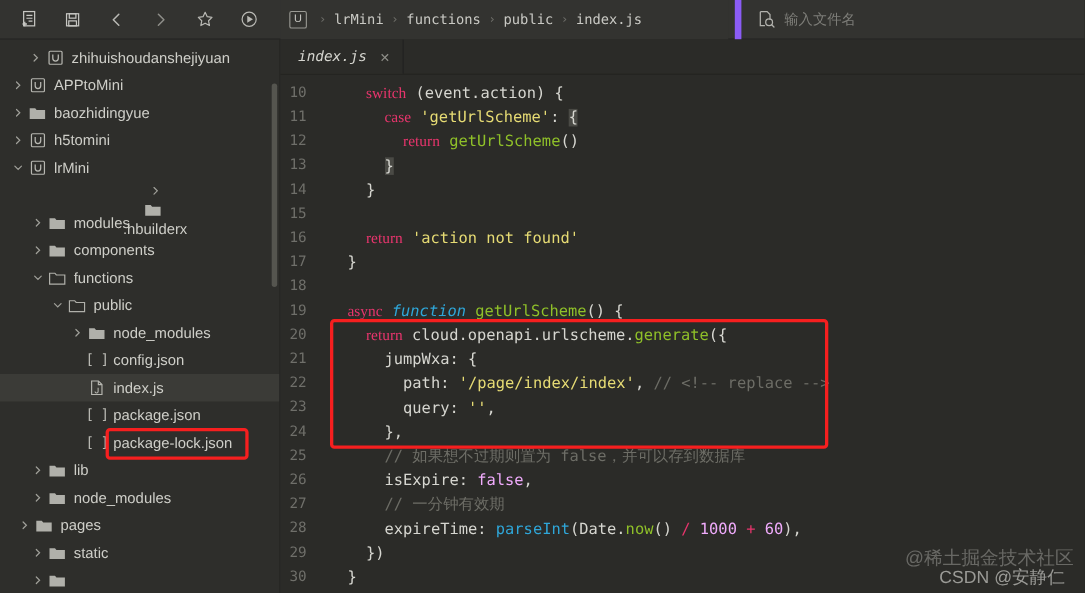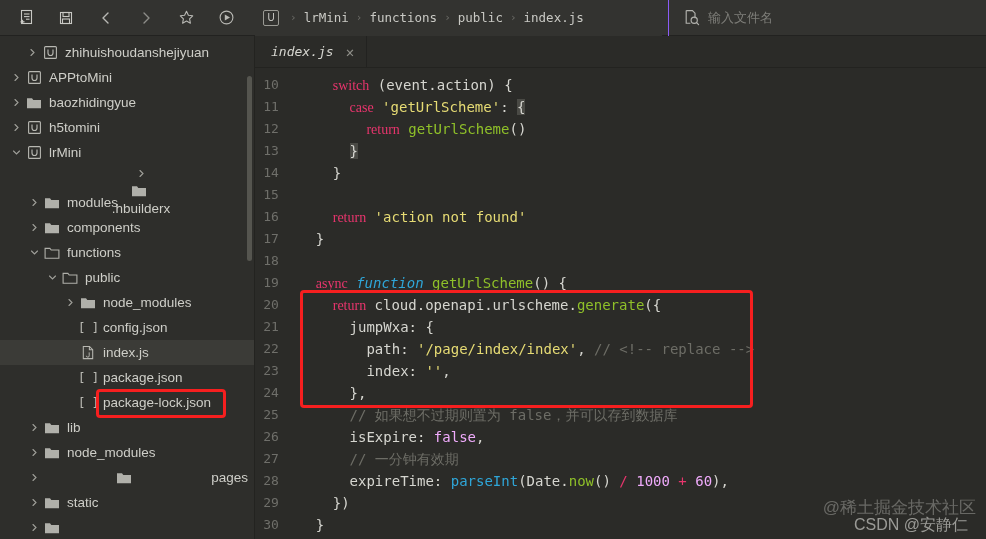--- a/index.html
+++ b/index.html
@@ -43,21 +43,21 @@
   .bc-item {
     font-family: "DejaVu Sans Mono", monospace;
     font-size: 12.5px; color: #c9c9c4;
     padding: 0 2px; white-space: nowrap;
   }
   .bc-sep { color: #6d6d68; font-size: 11px; padding: 0 5px; font-family: "DejaVu Sans Mono", monospace; }
 
   .search-wrap {
     flex: 0 0 auto; display: flex; align-items: center;
     height: 36px; padding-left: 14px; margin-left: 6px;
-    border-left: 1px solid #8b5cf6;
+    border-left: 6px solid #8b5cf6;
     width: 318px;
   }
   .search-icon { color: #b2b2ad; margin-right: 8px; display:flex; }
   .search-input {
     background: transparent; border: none; outline: none;
     color: #d8d8d4; font-size: 13px;
     font-family: "Liberation Sans", sans-serif;
     width: 250px;
   }
   .search-input::placeholder { color: #7d7d78; }
@@ -455,21 +455,21 @@
                 <polyline points="3,1.5 6,4.5 3,7.5"></polyline>
               </svg>
             </span>
             <span class="ico">
               <svg width="16" height="14" viewBox="0 0 16 14" fill="#b0b0aa">
                 <path d="M1 2.3 h5 l1.3 1.6 H15 v8.3 H1 Z"></path>
               </svg>
             </span>
             <span class="lbl">node_modules</span>
           </div>
-          <div class="row" style="padding-left: 26px; justify-content: space-between;">
+          <div class="row" style="padding-left: 14px;">
             <span class="chev">
               <svg width="9" height="9" viewBox="0 0 9 9" fill="none" stroke="#a0a09a" stroke-width="1.1" stroke-linecap="round">
                 <polyline points="3,1.5 6,4.5 3,7.5"></polyline>
               </svg>
             </span>
             <span class="ico">
               <svg width="16" height="14" viewBox="0 0 16 14" fill="#b0b0aa">
                 <path d="M1 2.3 h5 l1.3 1.6 H15 v8.3 H1 Z"></path>
               </svg>
             </span>
@@ -522,21 +522,21 @@
             <div class="cline"><span class="ln">13</span><span class="ctext"><span class="pl">      </span><span class="bm">}</span></span></div>
             <div class="cline"><span class="ln">14</span><span class="ctext"><span class="pl">    }</span></span></div>
             <div class="cline"><span class="ln">15</span><span class="ctext"></span></div>
             <div class="cline"><span class="ln">16</span><span class="ctext"><span class="pl">    </span><span class="k">return</span><span class="pl"> </span><span class="s">'action not found'</span></span></div>
             <div class="cline"><span class="ln">17</span><span class="ctext"><span class="pl">  }</span></span></div>
             <div class="cline"><span class="ln">18</span><span class="ctext"></span></div>
             <div class="cline"><span class="ln">19</span><span class="ctext"><span class="pl">  </span><span class="k">async</span><span class="pl"> </span><span class="kf">function</span><span class="pl"> </span><span class="fn">getUrlScheme</span><span class="pl">() {</span></span></div>
             <div class="cline"><span class="ln">20</span><span class="ctext"><span class="pl">    </span><span class="k">return</span><span class="pl"> cloud.openapi.urlscheme.</span><span class="fn">generate</span><span class="pl">({</span></span></div>
             <div class="cline"><span class="ln">21</span><span class="ctext"><span class="pl">      jumpWxa: {</span></span></div>
             <div class="cline"><span class="ln">22</span><span class="ctext"><span class="pl">        path: </span><span class="s">'/page/index/index'</span><span class="pl">, </span><span class="cm">// &lt;!-- replace --&gt;</span></span></div>
-            <div class="cline"><span class="ln">23</span><span class="ctext"><span class="pl">        index: </span><span class="s">''</span><span class="pl">,</span></span></div>
+            <div class="cline"><span class="ln">23</span><span class="ctext"><span class="pl">        query: </span><span class="s">''</span><span class="pl">,</span></span></div>
             <div class="cline"><span class="ln">24</span><span class="ctext"><span class="pl">      },</span></span></div>
             <div class="cline"><span class="ln">25</span><span class="ctext"><span class="pl">      </span><span class="cm">// 如果想不过期则置为 false，并可以存到数据库</span></span></div>
             <div class="cline"><span class="ln">26</span><span class="ctext"><span class="pl">      isExpire: </span><span class="num">false</span><span class="pl">,</span></span></div>
             <div class="cline"><span class="ln">27</span><span class="ctext"><span class="pl">      </span><span class="cm">// 一分钟有效期</span></span></div>
             <div class="cline"><span class="ln">28</span><span class="ctext"><span class="pl">      expireTime: </span><span class="kf" style="font-style: normal;">parseInt</span><span class="pl">(Date.</span><span class="fn">now</span><span class="pl">() </span><span class="op">/</span><span class="pl"> </span><span class="num">1000</span><span class="pl"> </span><span class="op">+</span><span class="pl"> </span><span class="num">60</span><span class="pl">),</span></span></div>
             <div class="cline"><span class="ln">29</span><span class="ctext"><span class="pl">    })</span></span></div>
             <div class="cline"><span class="ln">30</span><span class="ctext"><span class="pl">  }</span></span></div>
           </div>
         <div class="code-box" style="left:45px; top:222px; width:453px; height:118px;"></div>
       </div>

